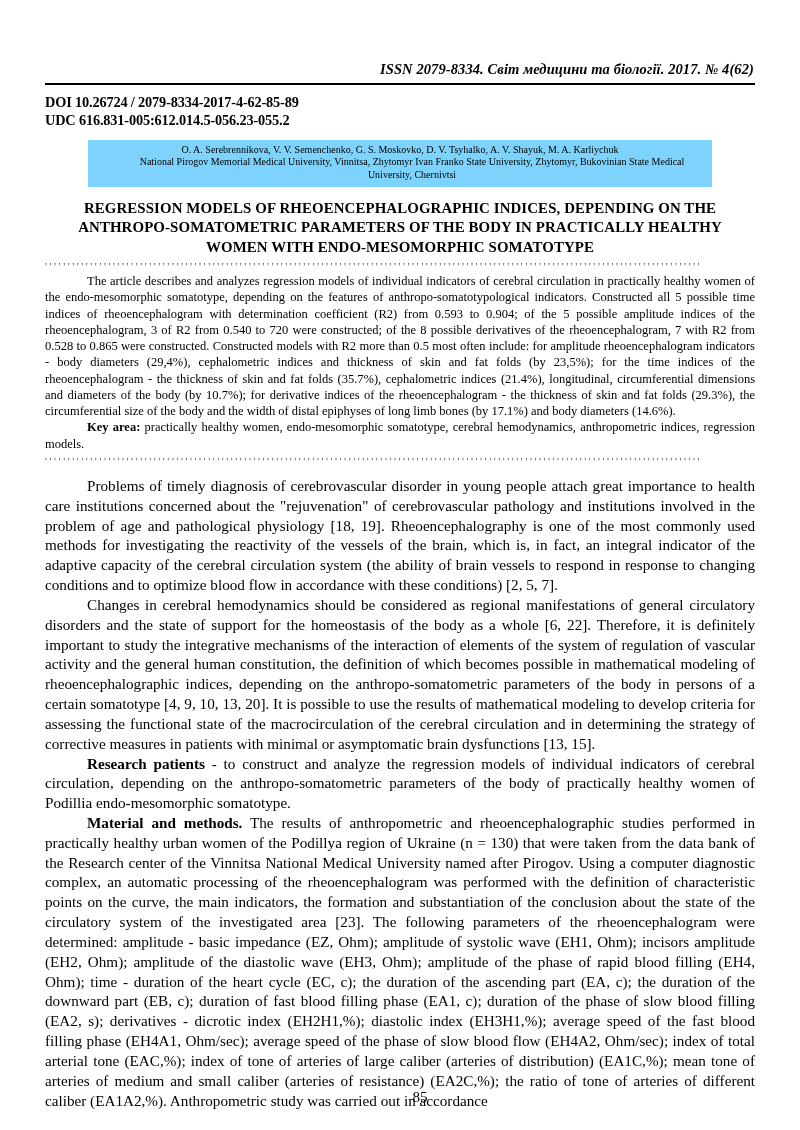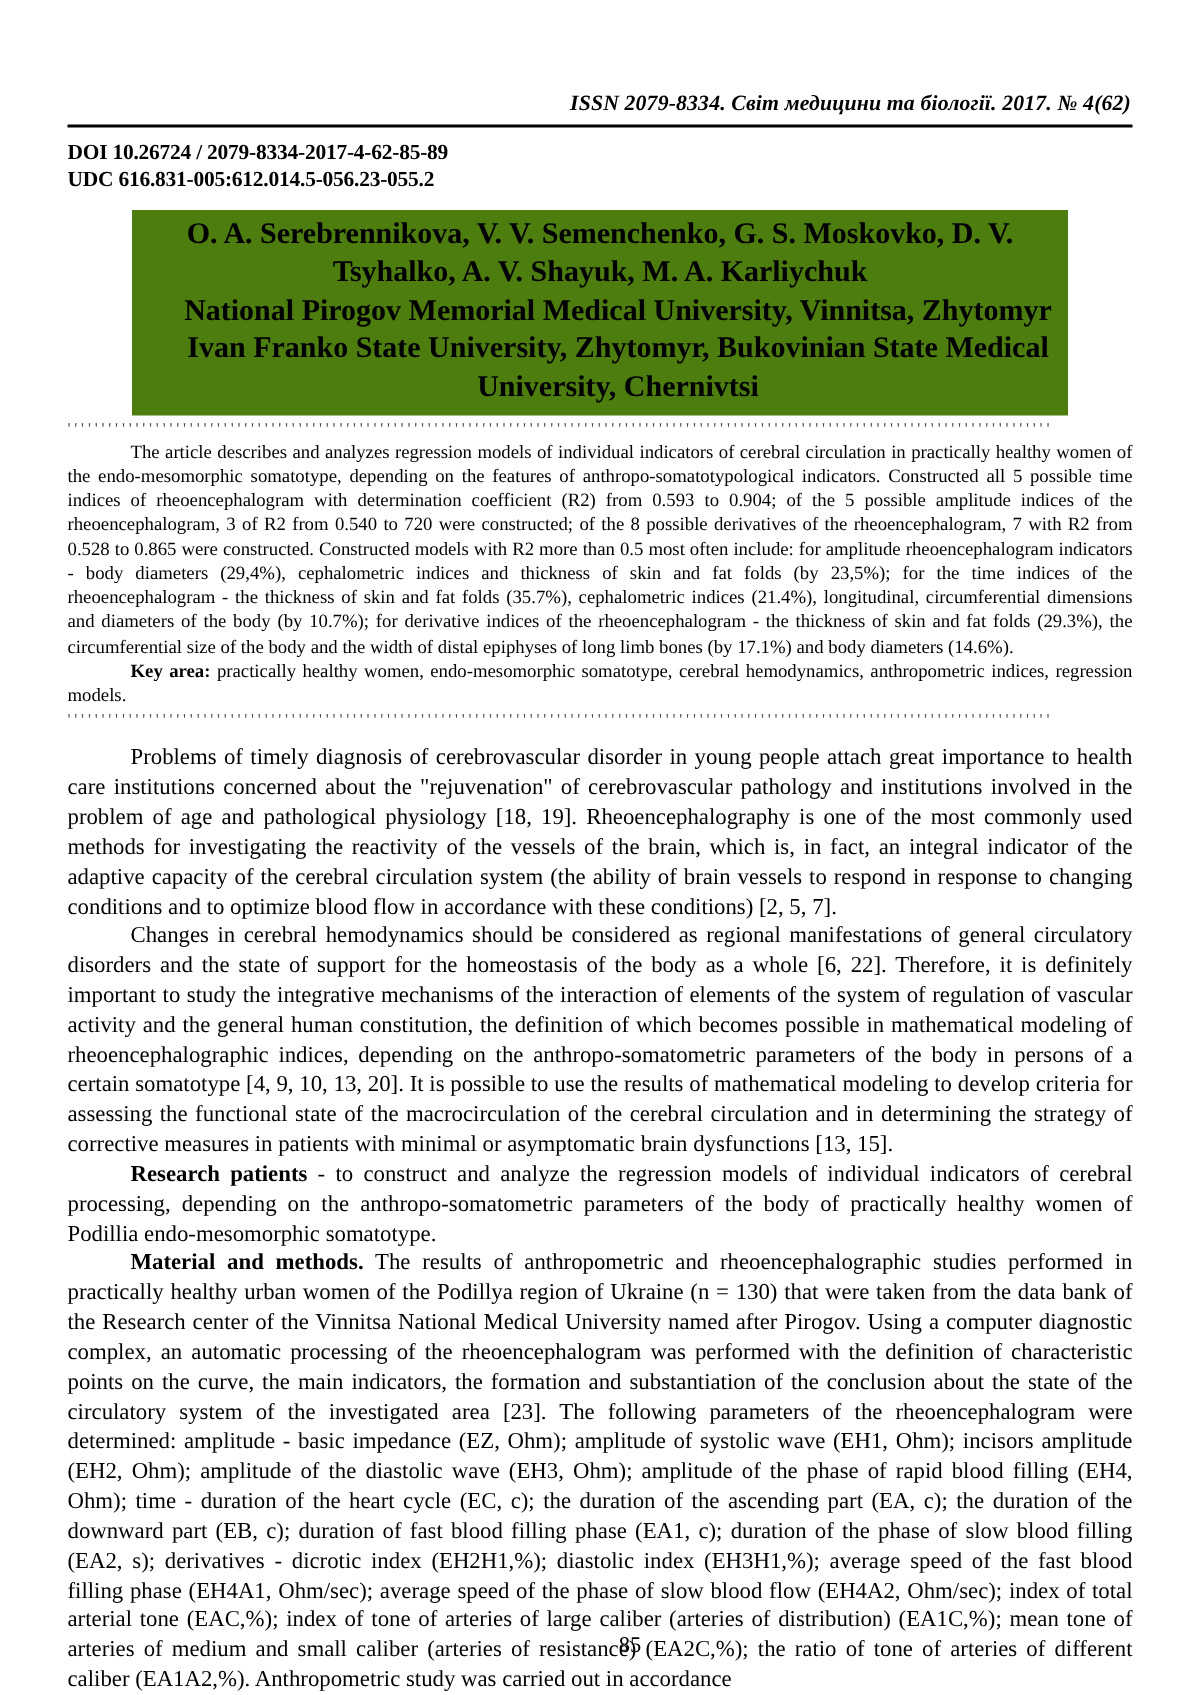--- a/index.html
+++ b/index.html
@@ -49,24 +49,24 @@
     font-size: 14.3px;
     line-height: 1.25;
     letter-spacing: -0.15px;
   }
 
   
   .authors-band {
     margin-top: 10px;
     margin-left: 43px;
     margin-right: 43px;
-    background: #4d7c0f;
+    background: #7dd3fc;
     text-align: center;
-    font-weight: bold;
-    font-size: 20px;
+    font-weight: normal;
+    font-size: 10px;
     line-height: 1.28;
     padding: 4px 6px 5px 6px;
   }
   .authors-band .affil {
     display: block;
     margin-left: 24px;
   }
 
   
   .title {
@@ -157,36 +157,37 @@
   <div class="idblock">
     <div>DOI 10.26724 / 2079-8334-2017-4-62-85-89</div>
     <div>UDC 616.831-005:612.014.5-056.23-055.2</div>
   </div>
 
   <div class="authors-band">
     <span>O. A. Serebrennikova, V. V. Semenchenko, G. S. Moskovko, D. V. Tsyhalko, A. V. Shayuk, M. A. Karliychuk</span>
     <span class="affil">National Pirogov Memorial Medical University, Vinnitsa, Zhytomyr Ivan Franko State University, Zhytomyr, Bukovinian State Medical University, Chernivtsi</span>
   </div>
 
+  <div class="title">REGRESSION MODELS OF RHEOENCEPHALOGRAPHIC INDICES, DEPENDING ON THE ANTHROPO-SOMATOMETRIC PARAMETERS OF THE BODY IN PRACTICALLY HEALTHY WOMEN WITH ENDO-MESOMORPHIC SOMATOTYPE</div>
 
 
   <div class="squiggle">'''''''''''''''''''''''''''''''''''''''''''''''''''''''''''''''''''''''''''''''''''''''''''''''''''''''''''''''''''''''''''''''''''''''''''''''''</div>
 
   <div class="abstract">
     <p>The article describes and analyzes regression models of individual indicators of cerebral circulation in practically healthy women of the endo-mesomorphic somatotype, depending on the features of anthropo-somatotypological indicators. Constructed all 5 possible time indices of rheoencephalogram with determination coefficient (R2) from 0.593 to 0.904; of the 5 possible amplitude indices of the rheoencephalogram, 3 of R2 from 0.540 to 720 were constructed; of the 8 possible derivatives of the rheoencephalogram, 7 with R2 from 0.528 to 0.865 were constructed. Constructed models with R2 more than 0.5 most often include: for amplitude rheoencephalogram indicators - body diameters (29,4%), cephalometric indices and thickness of skin and fat folds (by 23,5%); for the time indices of the rheoencephalogram - the thickness of skin and fat folds (35.7%), cephalometric indices (21.4%), longitudinal, circumferential dimensions and diameters of the body (by 10.7%); for derivative indices of the rheoencephalogram - the thickness of skin and fat folds (29.3%), the circumferential size of the body and the width of distal epiphyses of long limb bones (by 17.1%) and body diameters (14.6%).</p>
   </div>
 
   <div class="keywords">
     <b>Key area:</b><span> practically healthy women, endo-mesomorphic somatotype, cerebral hemodynamics, anthropometric indices, regression models.</span>
   </div>
 
   <div class="squiggle">'''''''''''''''''''''''''''''''''''''''''''''''''''''''''''''''''''''''''''''''''''''''''''''''''''''''''''''''''''''''''''''''''''''''''''''''''</div>
 
   <div class="body-text">
     <p>Problems of timely diagnosis of cerebrovascular disorder in young people attach great importance to health care institutions concerned about the "rejuvenation" of cerebrovascular pathology and institutions involved in the problem of age and pathological physiology [18, 19]. Rheoencephalography is one of the most commonly used methods for investigating the reactivity of the vessels of the brain, which is, in fact, an integral indicator of the adaptive capacity of the cerebral circulation system (the ability of brain vessels to respond in response to changing conditions and to optimize blood flow in accordance with these conditions) [2, 5, 7].</p>
     <p>Changes in cerebral hemodynamics should be considered as regional manifestations of general circulatory disorders and the state of support for the homeostasis of the body as a whole [6, 22]. Therefore, it is definitely important to study the integrative mechanisms of the interaction of elements of the system of regulation of vascular activity and the general human constitution, the definition of which becomes possible in mathematical modeling of rheoencephalographic indices, depending on the anthropo-somatometric parameters of the body in persons of a certain somatotype [4, 9, 10, 13, 20]. It is possible to use the results of mathematical modeling to develop criteria for assessing the functional state of the macrocirculation of the cerebral circulation and in determining the strategy of corrective measures in patients with minimal or asymptomatic brain dysfunctions [13, 15].</p>
-    <p><b>Research patients</b><span> - to construct and analyze the regression models of individual indicators of cerebral processing, depending on the anthropo-somatometric parameters of the body of practically healthy women of Podillia endo-mesomorphic somatotype.</span></p>
+    <p><b>Research patients</b><span> - to construct and analyze the regression models of individual indicators of cerebral circulation, depending on the anthropo-somatometric parameters of the body of practically healthy women of Podillia endo-mesomorphic somatotype.</span></p>
     <p><b>Material and methods.</b><span> The results of anthropometric and rheoencephalographic studies performed in practically healthy urban women of the Podillya region of Ukraine (n = 130) that were taken from the data bank of the Research center of the Vinnitsa National Medical University named after Pirogov. Using a computer diagnostic complex, an automatic processing of the rheoencephalogram was performed with the definition of characteristic points on the curve, the main indicators, the formation and substantiation of the conclusion about the state of the circulatory system of the investigated area [23]. The following parameters of the rheoencephalogram were determined: amplitude - basic impedance (EZ, Ohm); amplitude of systolic wave (EH1, Ohm); incisors amplitude (EH2, Ohm); amplitude of the diastolic wave (EH3, Ohm); amplitude of the phase of rapid blood filling (EH4, Ohm); time - duration of the heart cycle (EC, c); the duration of the ascending part (EA, c); the duration of the downward part (EB, c); duration of fast blood filling phase (EA1, c); duration of the phase of slow blood filling (EA2, s); derivatives - dicrotic index (EH2H1,%); diastolic index (EH3H1,%); average speed of the fast blood filling phase (EH4A1, Ohm/sec); average speed of the phase of slow blood flow (EH4A2, Ohm/sec); index of total arterial tone (EAC,%); index of tone of arteries of large caliber (arteries of distribution) (EA1C,%); mean tone of arteries of medium and small caliber (arteries of resistance) (EA2C,%); the ratio of tone of arteries of different caliber (EA1A2,%). Anthropometric study was carried out in accordance</span></p>
   </div>
 
   <div class="page-number">85</div>
 
 </div>
 
 </body></html>

